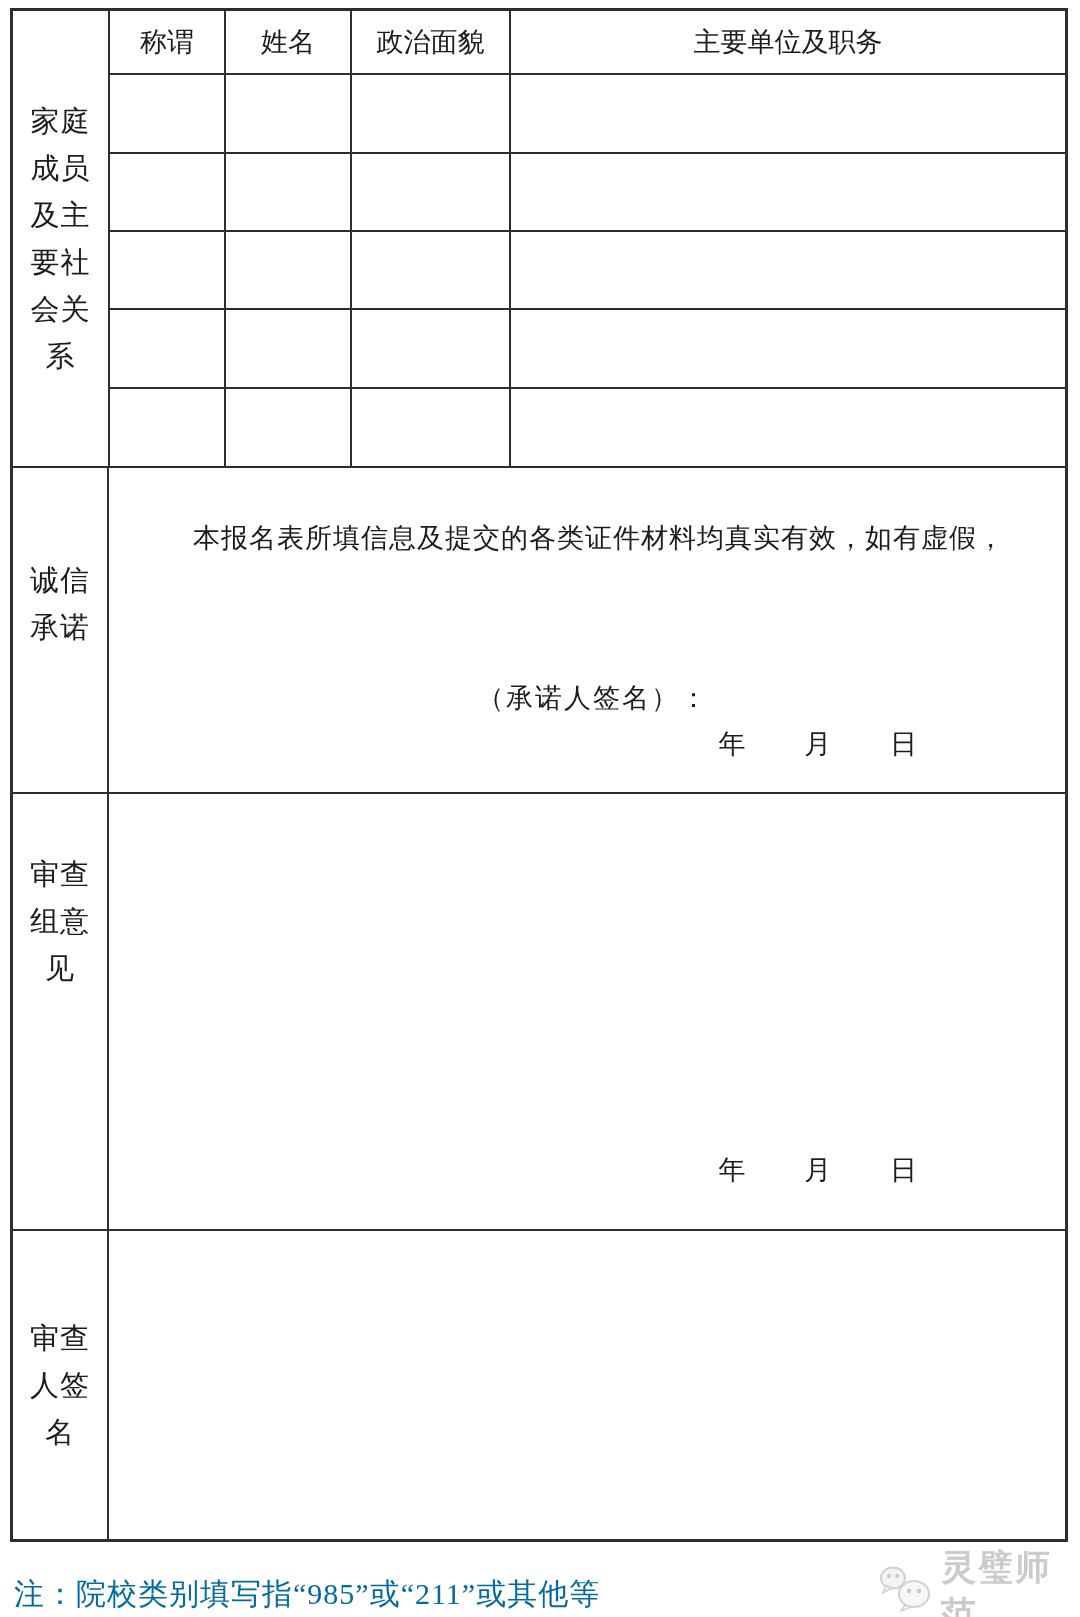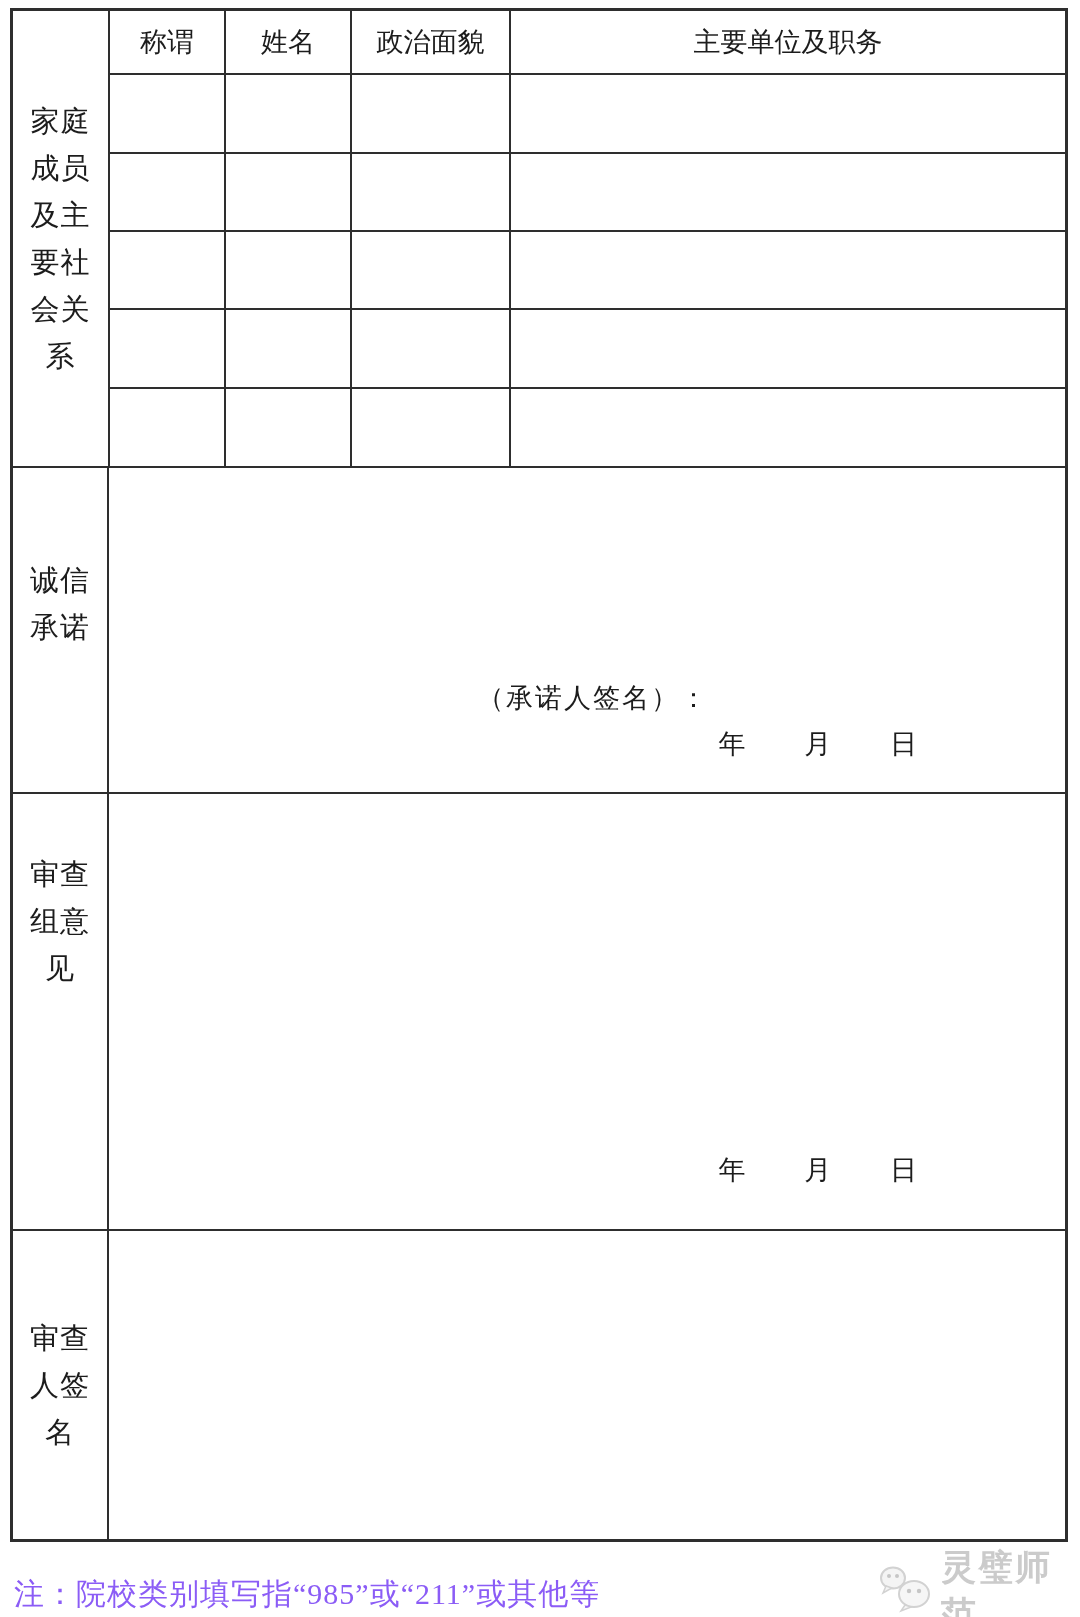--- a/index.html
+++ b/index.html
@@ -91,21 +91,21 @@
   .date-line span + span{margin-left:52px;}
   .sec-integrity .date-line{top:258px;right:148px;}
   .sec-review .date-line{top:358px;right:148px;}
 
   
   .note{
     position:absolute;
     left:14px; top:1574px;
     font-size:30px;
     letter-spacing:1px;
-    color:#8b5cf6;
+    color:#0369a1;
   }
 
   
   .watermark{
     position:absolute;
     left:878px; top:1544px;
     display:flex;
     align-items:center;
     gap:5px;
   }
@@ -172,20 +172,21 @@
         <td></td>
       </tr>
     </tbody>
   </table>
 
   <div class="section sec-integrity">
     <div class="label-col">
       <div class="vlabel">诚信承诺</div>
     </div>
     <div class="content">
+      <div class="pledge-line1">本报名表所填信息及提交的各类证件材料均真实有效，如有虚假，</div>
       <div class="pledge-sign">（承诺人签名）：</div>
       <div class="date-line">
         <span>年</span>
         <span>月</span>
         <span>日</span>
       </div>
     </div>
   </div>
 
   <div class="section sec-review">

